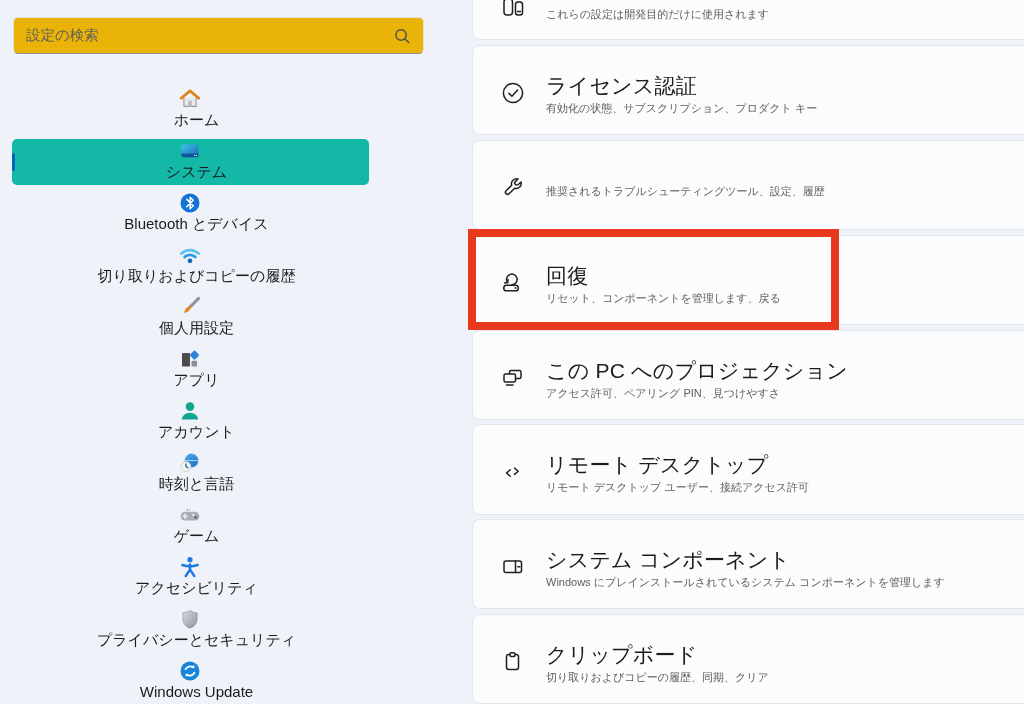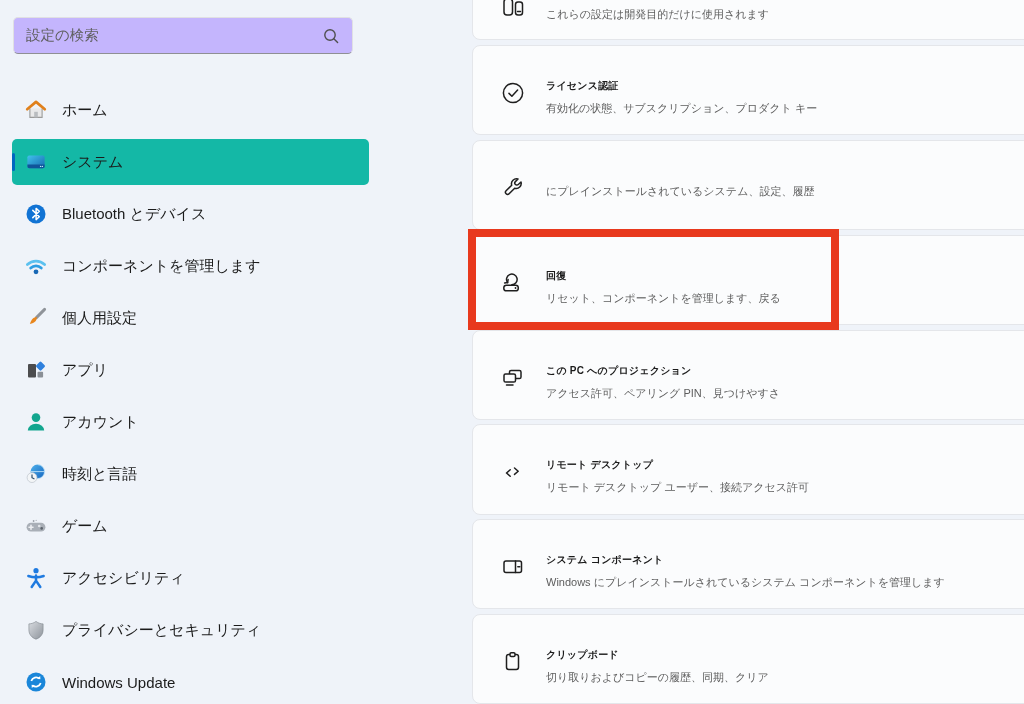--- a/index.html
+++ b/index.html
@@ -4,47 +4,47 @@
 <style>
   html,body{margin:0;padding:0}
   body{
     width:1024px;height:704px;overflow:hidden;position:relative;
     background:#eff3f9;color:#1b1b1b;
     font-family:"Liberation Sans",sans-serif;
   }
   
   .sidebar{position:absolute;left:0;top:0;width:460px;height:704px}
   .search-box{
-    position:absolute;left:13px;top:17px;width:340px;height:37px;box-sizing:border-box;
-    background:#c4b5fd;border:1px solid #e0e0e3;border-bottom:1px solid #8f8f94;
+    position:absolute;left:13px;top:17px;width:411px;height:37px;box-sizing:border-box;
+    background:#eab308;border:1px solid #e0e0e3;border-bottom:1px solid #8f8f94;
     border-radius:5px;display:flex;align-items:center;padding:0 12px;
   }
   .search-placeholder{flex:1;font-size:14.5px;color:#5f5f5f}
   .search-glyph{width:18px;height:18px;flex:none}
   .nav{position:absolute;left:12px;top:87px;width:357px}
   .nav-item{
     height:46px;margin-bottom:6px;display:flex;align-items:center;
-    border-radius:5px;position:relative;padding-left:12px;box-sizing:border-box;cursor:default;
+    border-radius:5px;position:relative;padding-left:12px;box-sizing:border-box;cursor:default;flex-direction:column;
   }
   .nav-item.selected{background:#14b8a6}
   .accent-pill{position:absolute;left:0;top:14px;width:3px;height:18px;border-radius:2px}
   .nav-icon{width:24px;height:24px;margin-right:14px;flex:none}
   .nav-icon svg{width:24px;height:24px;display:block}
   .nav-label{font-size:15px;white-space:nowrap}
   
   .main{position:absolute;left:472px;top:0;width:600px;height:704px}
   .card{
     position:absolute;left:0;width:600px;box-sizing:border-box;
     background:#fbfcfd;border:1px solid #e4e6ea;border-radius:8px;
     display:flex;align-items:center;
   }
   .card-icon{width:26px;height:26px;margin:0 20px 0 27px;position:relative;top:3px;flex:none}
   .card-icon svg{width:26px;height:26px;display:block}
   .card-text{position:relative;top:6px;min-width:0}
-  .card-title{font-size:10px;font-weight:700;line-height:20px;margin-bottom:4px;letter-spacing:.2px;white-space:nowrap}
+  .card-title{font-size:21px;font-weight:400;line-height:20px;margin-bottom:4px;letter-spacing:.2px;white-space:nowrap}
   .card-subtitle{font-size:11px;color:#5d5d5d;line-height:17px;white-space:nowrap}
   .card.partial .card-icon{top:11px}
   .card.partial .card-text{top:14px}
   
   .highlight-rect{
     position:absolute;left:468px;top:229px;width:371px;height:101px;box-sizing:border-box;
     border:8px solid #e8391d;z-index:10;pointer-events:none;
   }
   .outline{fill:none;stroke:#1f1f1f;stroke-width:1.5;stroke-linecap:round;stroke-linejoin:round}
 </style>
@@ -106,21 +106,21 @@
     </div>
 
     <div class="nav-item">
       <span class="nav-icon">
         <svg viewBox="0 0 24 24">
           <path d="M3.4 10.6 a12.4 12.4 0 0 1 17.2 0" fill="none" stroke="#5cc1ef" stroke-width="2.8" stroke-linecap="round"></path>
           <path d="M6.7 14 a7.6 7.6 0 0 1 10.6 0" fill="none" stroke="#2d9de2" stroke-width="2.8" stroke-linecap="round"></path>
           <circle cx="12" cy="17.8" r="2.4" fill="#1767b5"></circle>
         </svg>
       </span>
-      <span class="nav-label">コンポーネントを管理します</span>
+      <span class="nav-label">切り取りおよびコピーの履歴</span>
     </div>
 
     <div class="nav-item">
       <span class="nav-icon">
         <svg viewBox="0 0 24 24">
           <path d="M20.6 3.4 L12.4 11.6" stroke="#8f9399" stroke-width="2.9" stroke-linecap="round"></path>
           <path d="M12.9 11 C9.2 11.3 7.5 13 5.9 18.1 C11 16.7 12.6 15 12.9 11 Z" fill="#e8861d"></path>
         </svg>
       </span>
       <span class="nav-label">個人用設定</span>
@@ -250,21 +250,21 @@
     </div>
   </div>
 
   <div class="card" style="top:140px;height:90px">
     <span class="card-icon">
       <svg viewBox="0 0 26 26">
         <path d="M21 7 a5 5 0 0 1 -6.3 6.2 l-5.6 5.6 a2.1 2.1 0 0 1 -3 -3 l5.6 -5.6 A5 5 0 0 1 18 4 l-2.6 2.6 a2 2 0 0 0 2.9 2.9 Z" class="outline"></path>
       </svg>
     </span>
     <div class="card-text">
-      <div class="card-subtitle">にプレインストールされているシステム、設定、履歴</div>
+      <div class="card-subtitle">推奨されるトラブルシューティングツール、設定、履歴</div>
     </div>
   </div>
 
   <div class="card" style="top:235px;height:90px">
     <span class="card-icon">
       <svg viewBox="0 0 26 26">
         <path d="M7.6 12.6 a5.3 5.3 0 1 1 4.2 2.1" class="outline"></path>
         <path d="M7.6 12.6 l-3 0.4 M7.6 12.6 l0.5 -3" class="outline"></path>
         <rect x="3.8" y="15.2" width="14.5" height="5.6" rx="2.6" class="outline"></rect>
         <circle cx="15.5" cy="18" r="0.9" fill="#1f1f1f"></circle>

